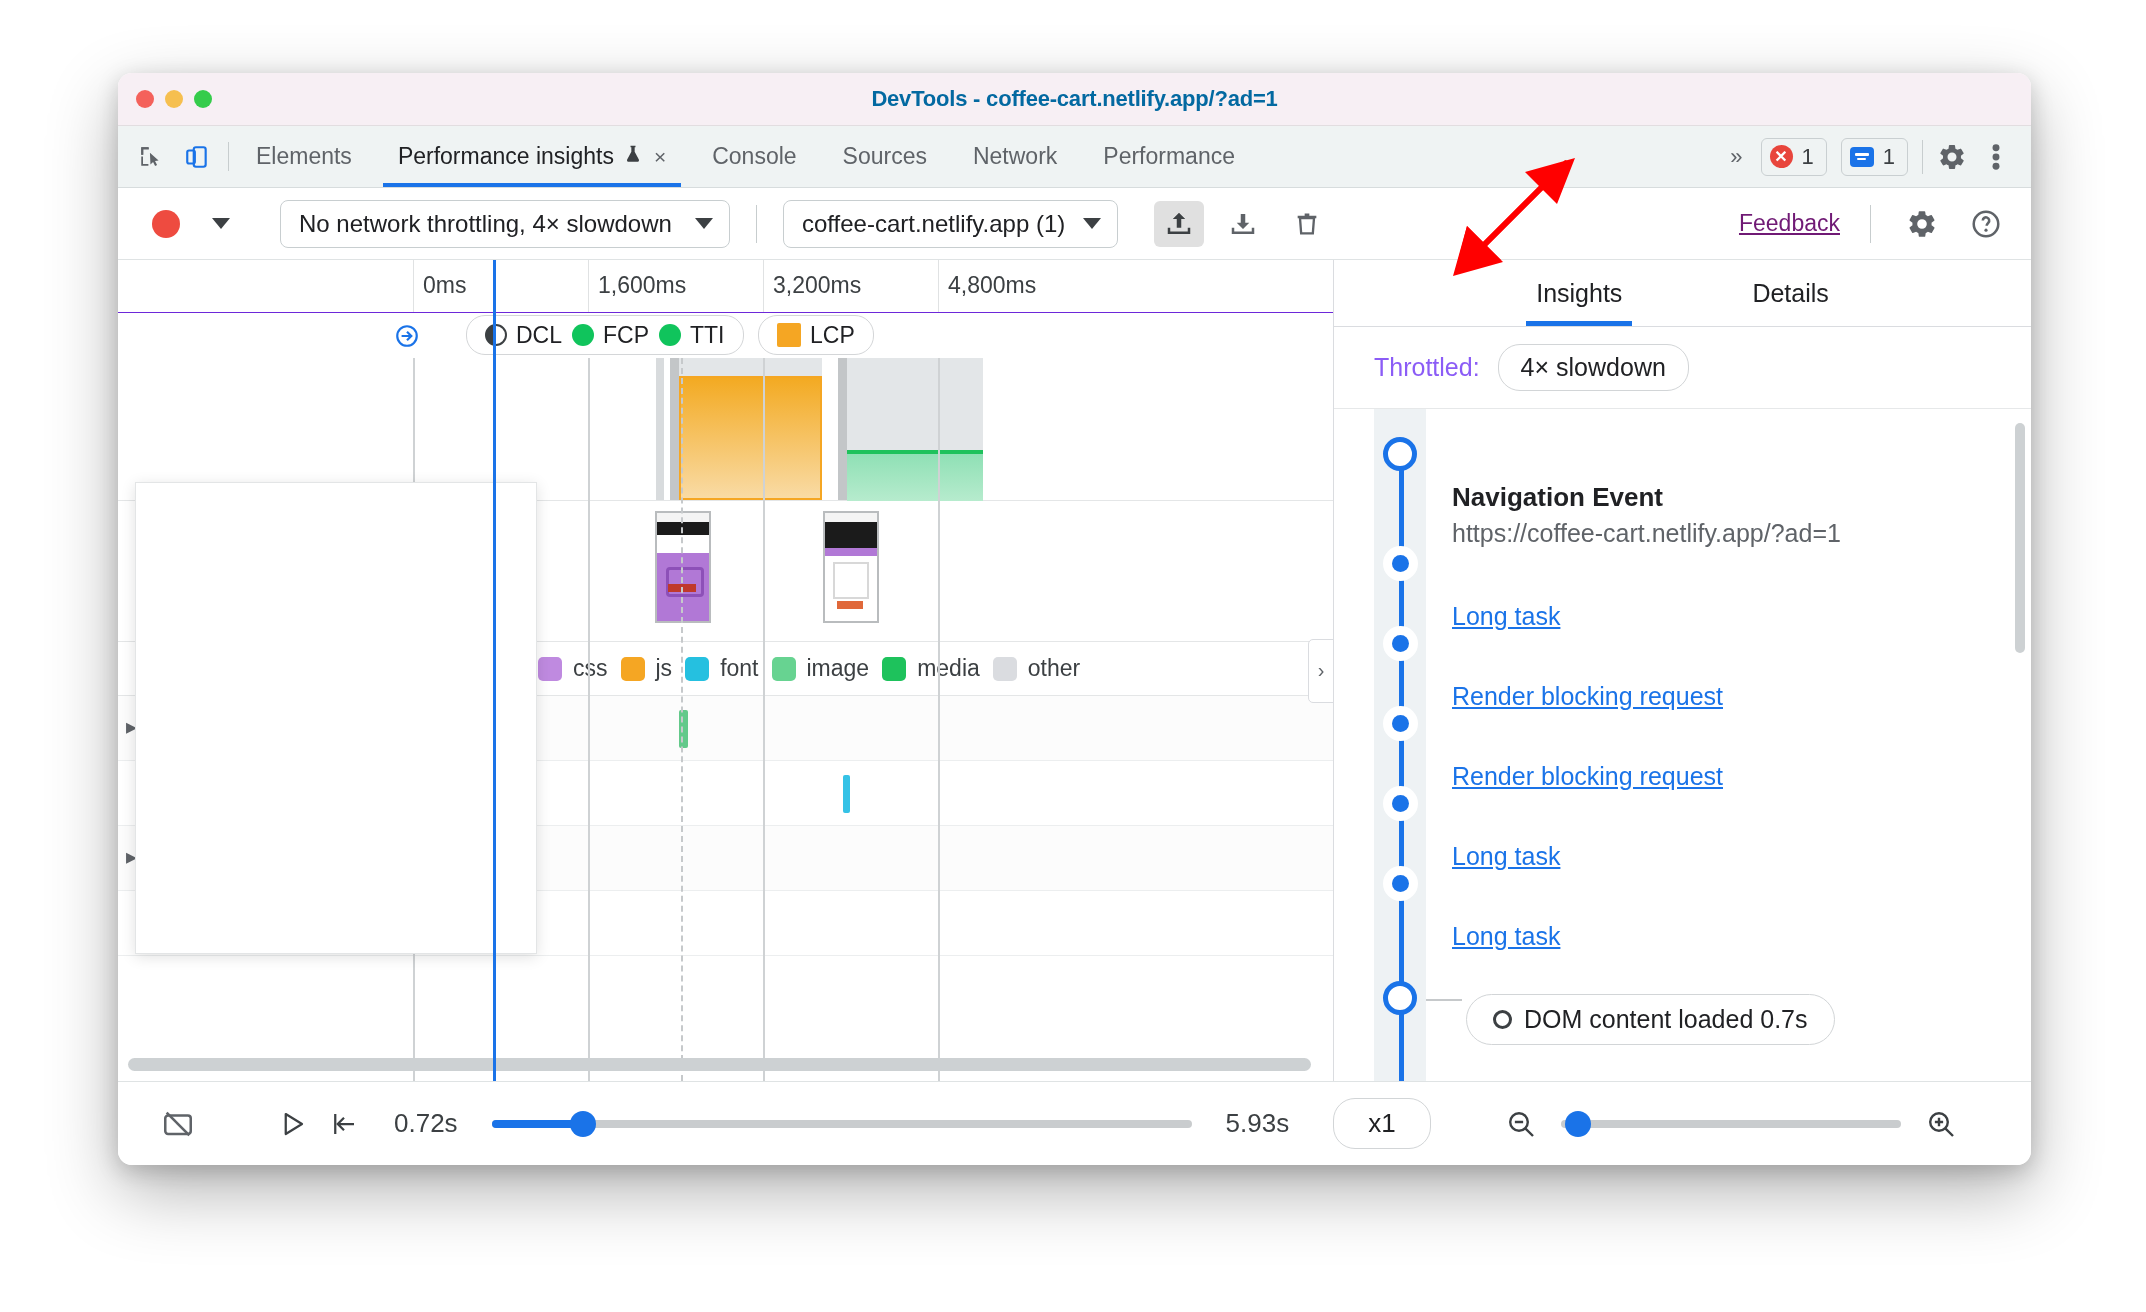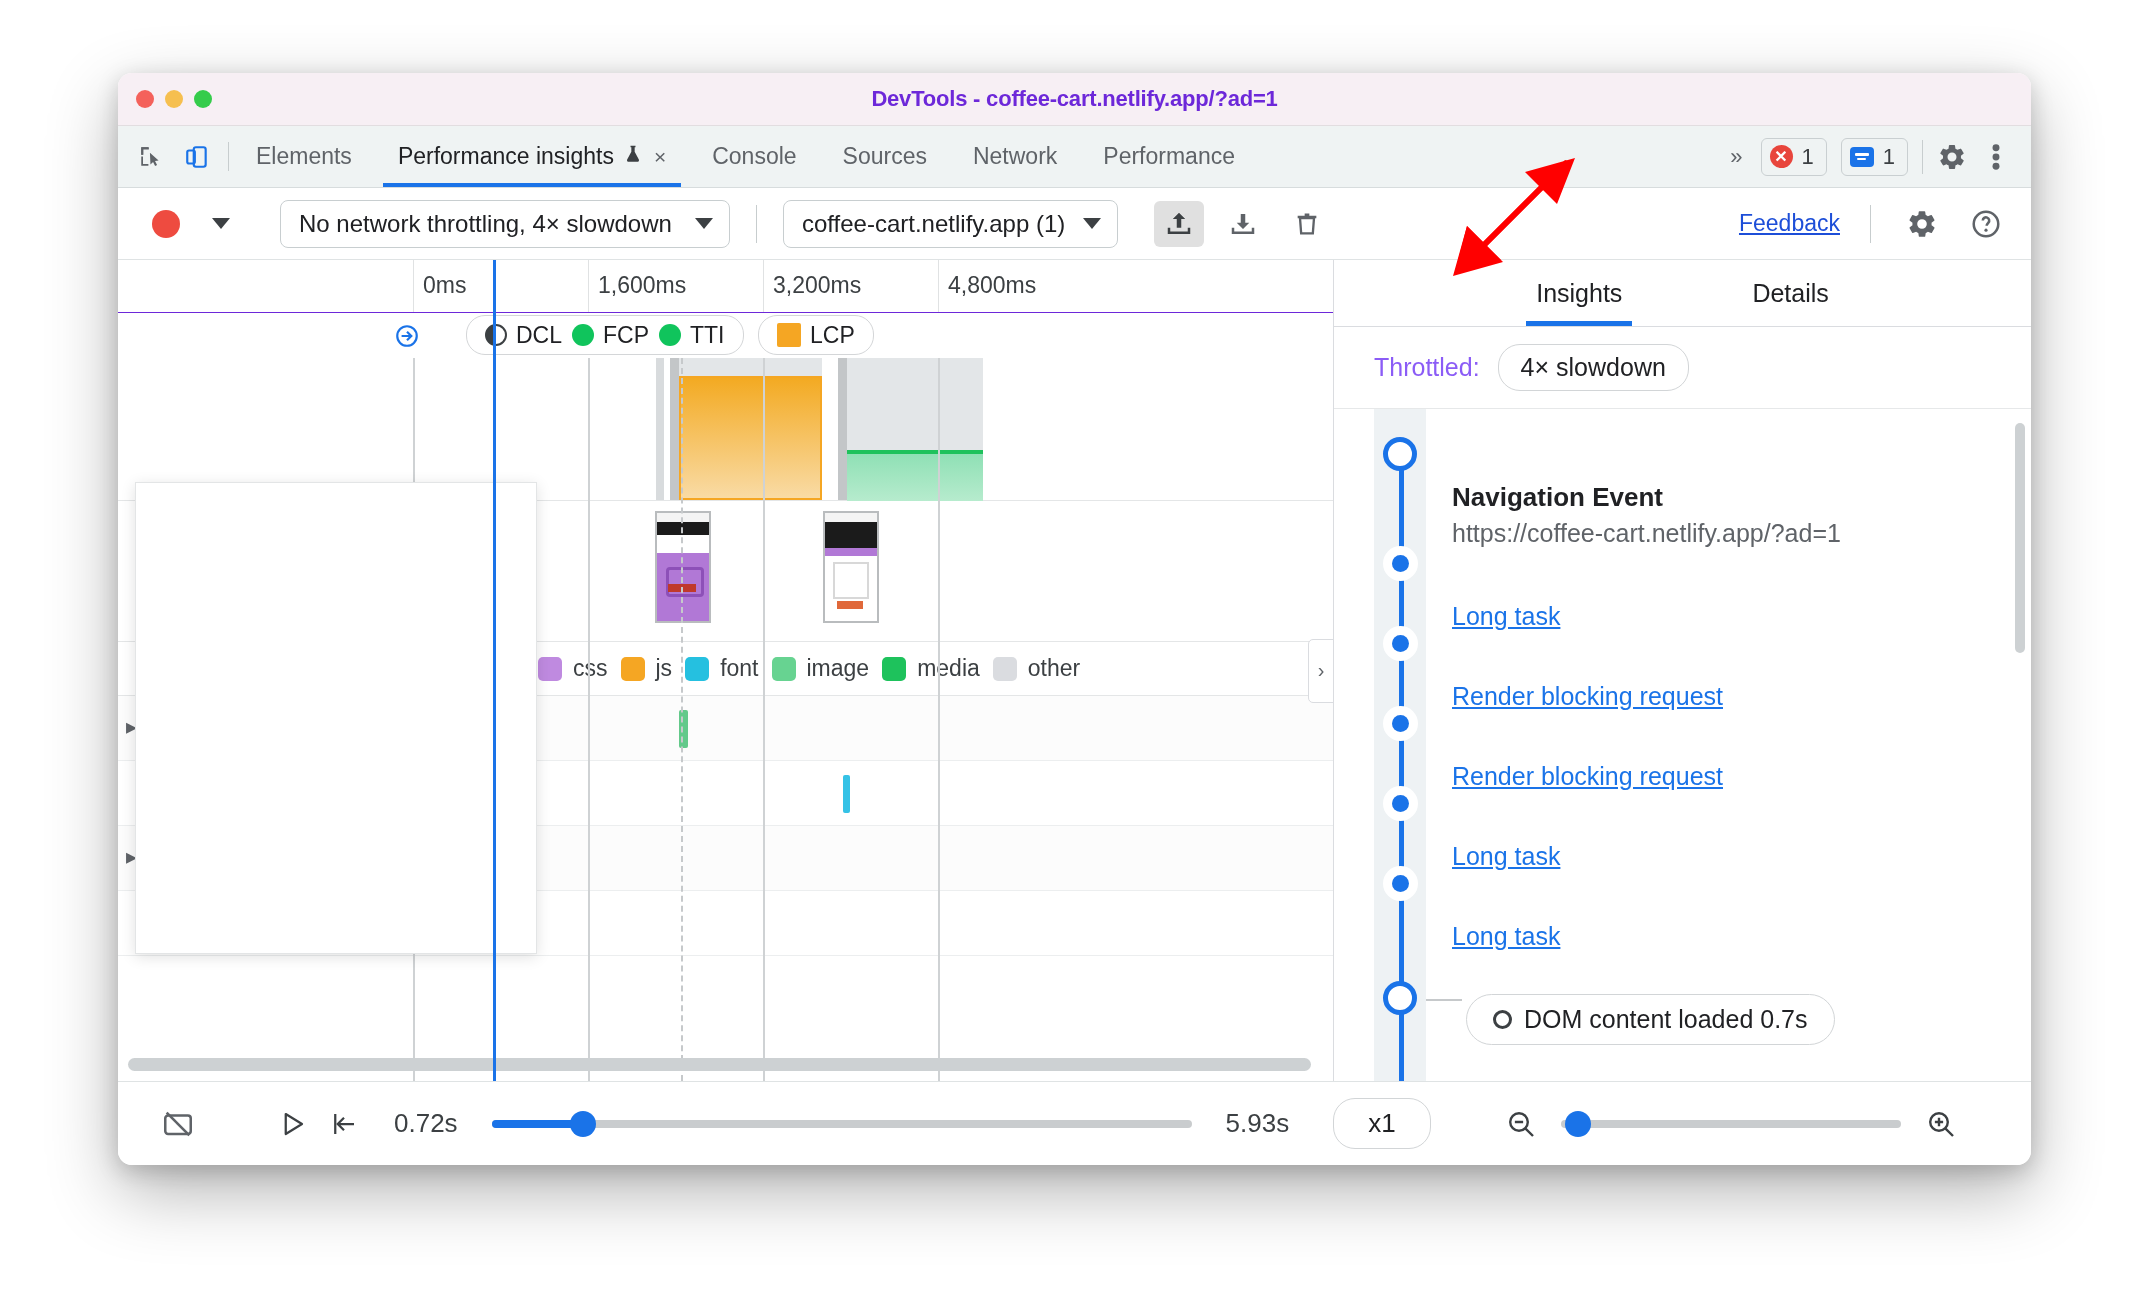--- a/index.html
+++ b/index.html
@@ -54,21 +54,21 @@
   }
   .dot { width: 18px; height: 18px; border-radius: 50%; }
   .dot.red { background: #f4615b; }
   .dot.yellow { background: #f6bf4f; }
   .dot.green { background: #35cc4b; }
   .window-title {
     width: 100%;
     text-align: center;
     font-size: 22px;
     font-weight: bold;
-    color: #6d28d9;
+    color: #0369a1;
     letter-spacing: -0.2px;
   }
 
   
   .tabbar {
     height: 62px;
     min-height: 62px;
     background: #eff3f3;
     border-bottom: 1px solid #d7dcdd;
     display: flex;
@@ -173,21 +173,21 @@
   .select .caret { border-top-color: #3c4043; }
   .tool-btn {
     width: 50px; height: 46px;
     display: flex; align-items: center; justify-content: center;
     border-radius: 6px;
   }
   .tool-btn.active { background: #e0e0e0; }
   .feedback {
     margin-left: auto;
     font-size: 23px;
-    color: #1d4ed8;
+    color: #701a75;
     text-decoration: underline;
     padding-right: 4px;
   }
   .tool-div { width: 1px; height: 38px; background: #c7cdce; margin: 0 12px; }
 
   
   .body {
     flex: 1;
     display: flex;
     min-height: 0;

